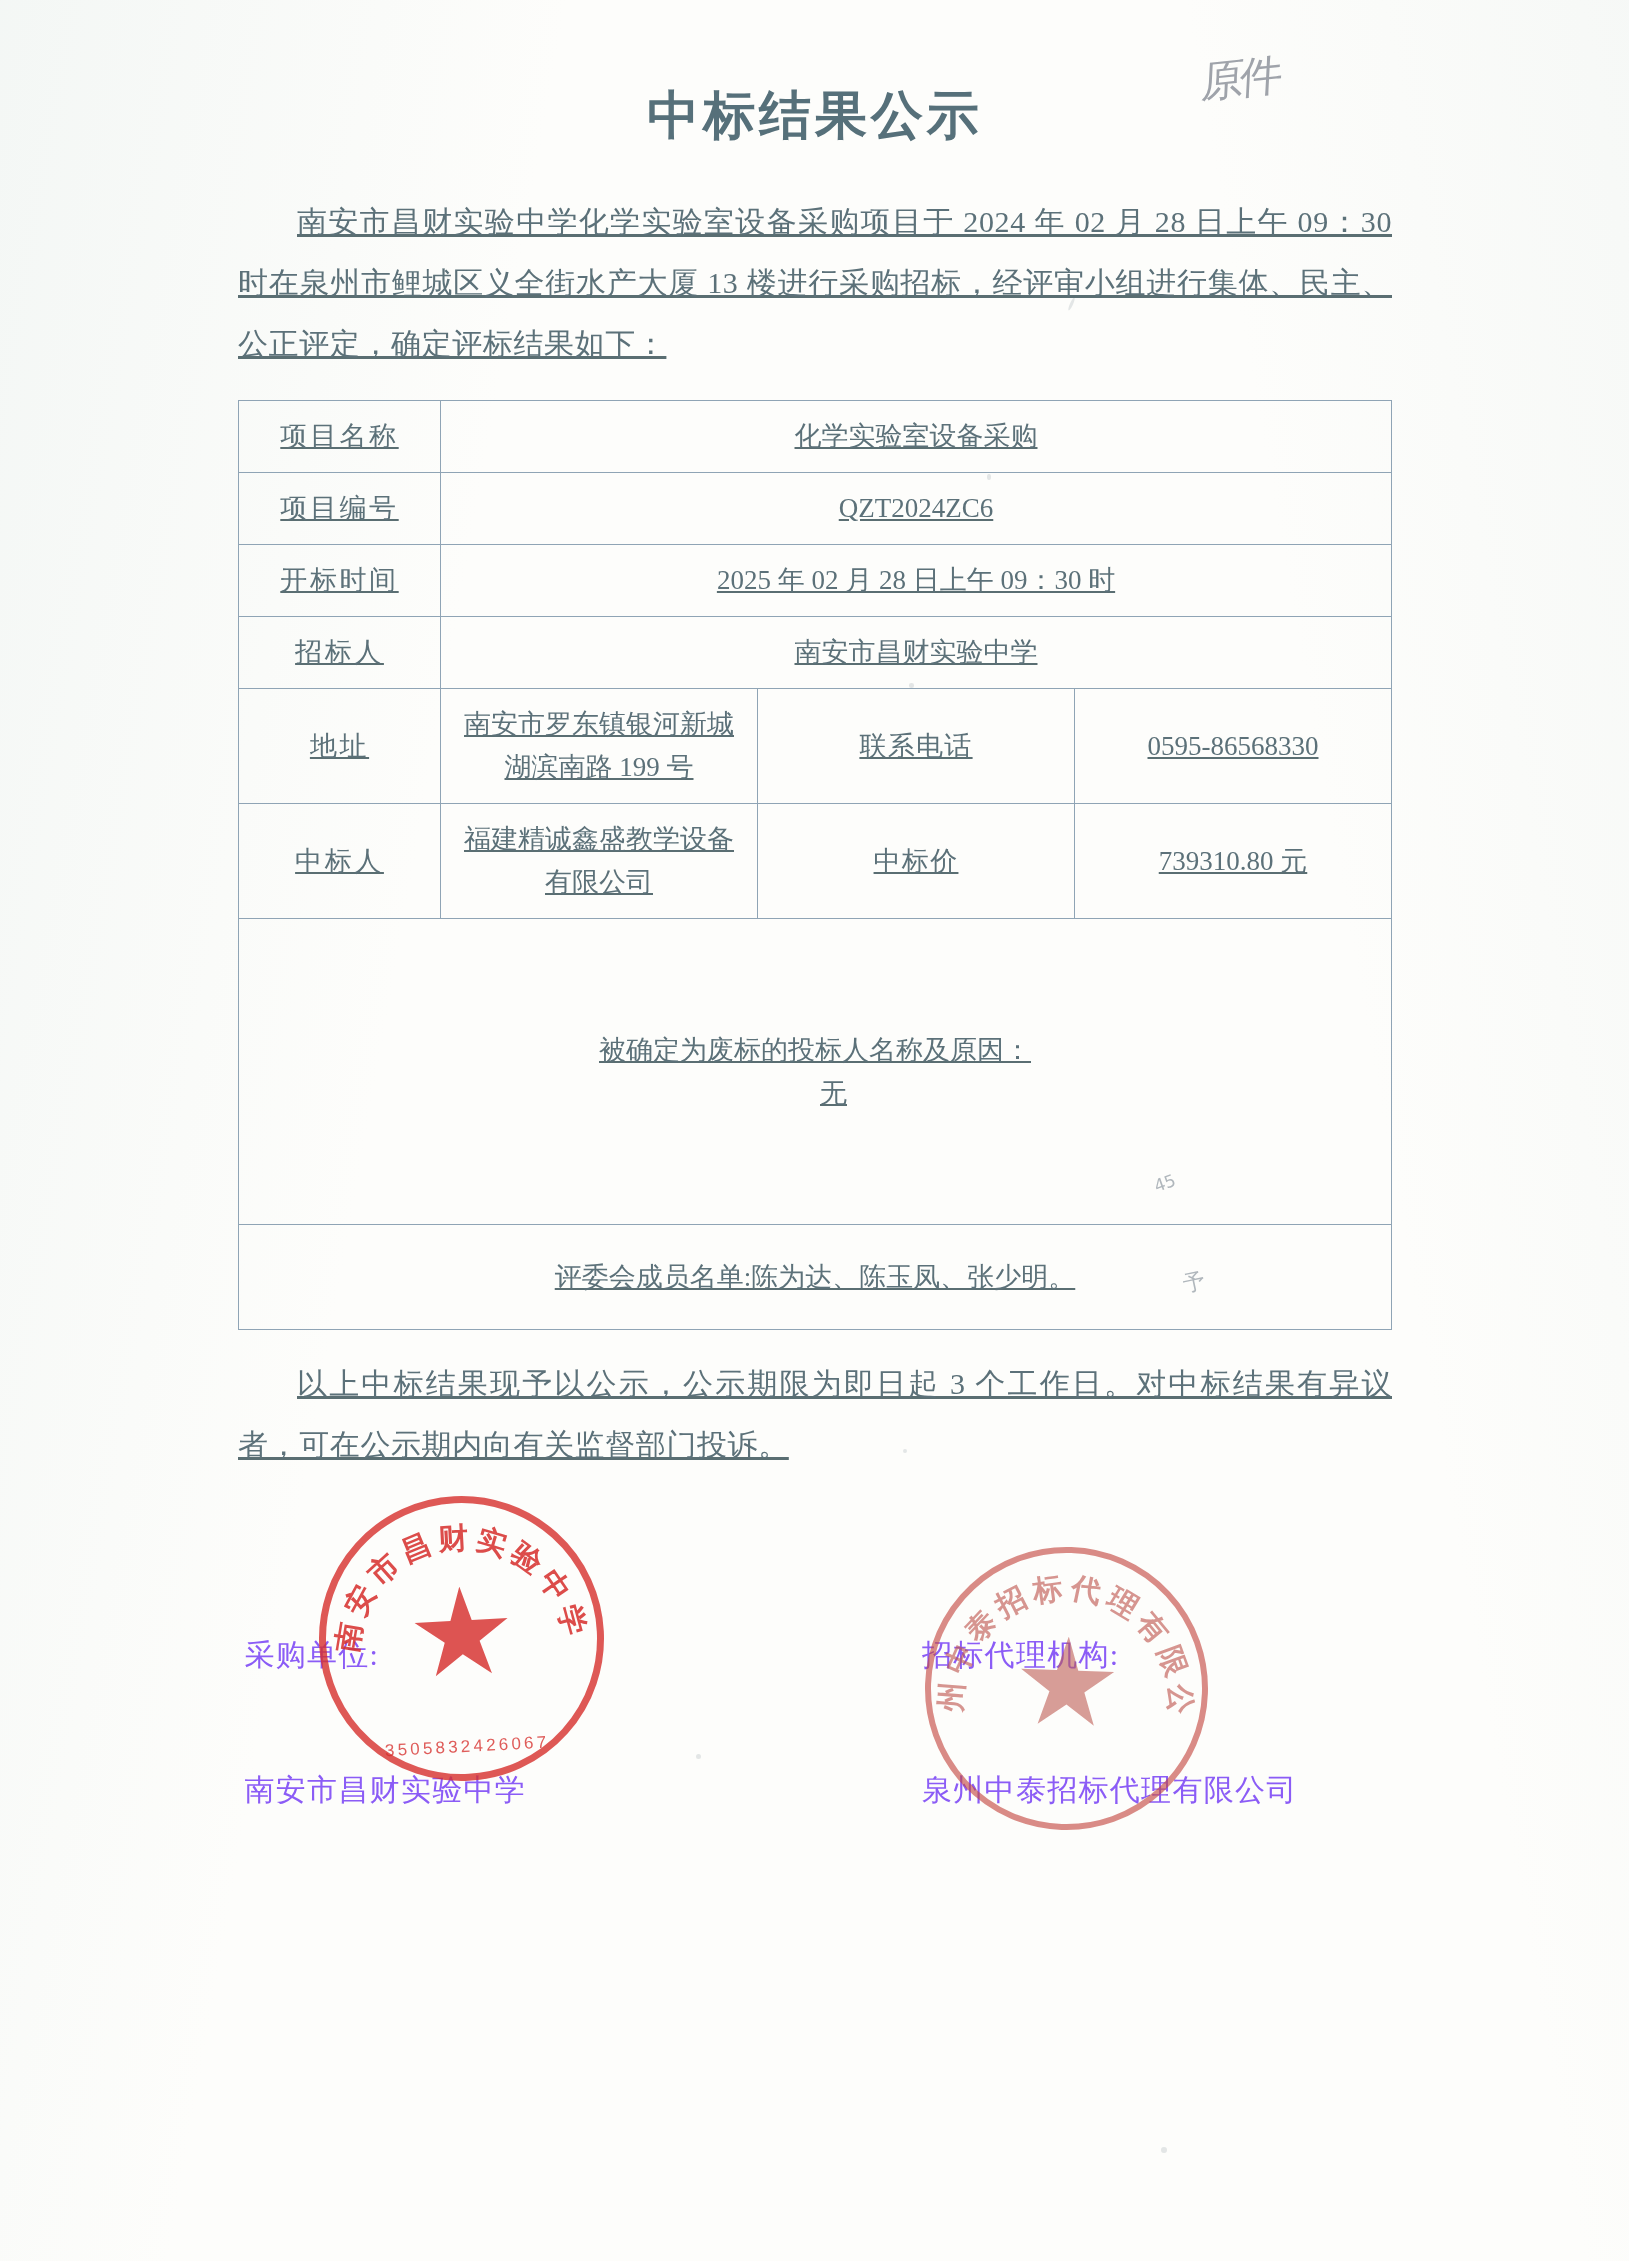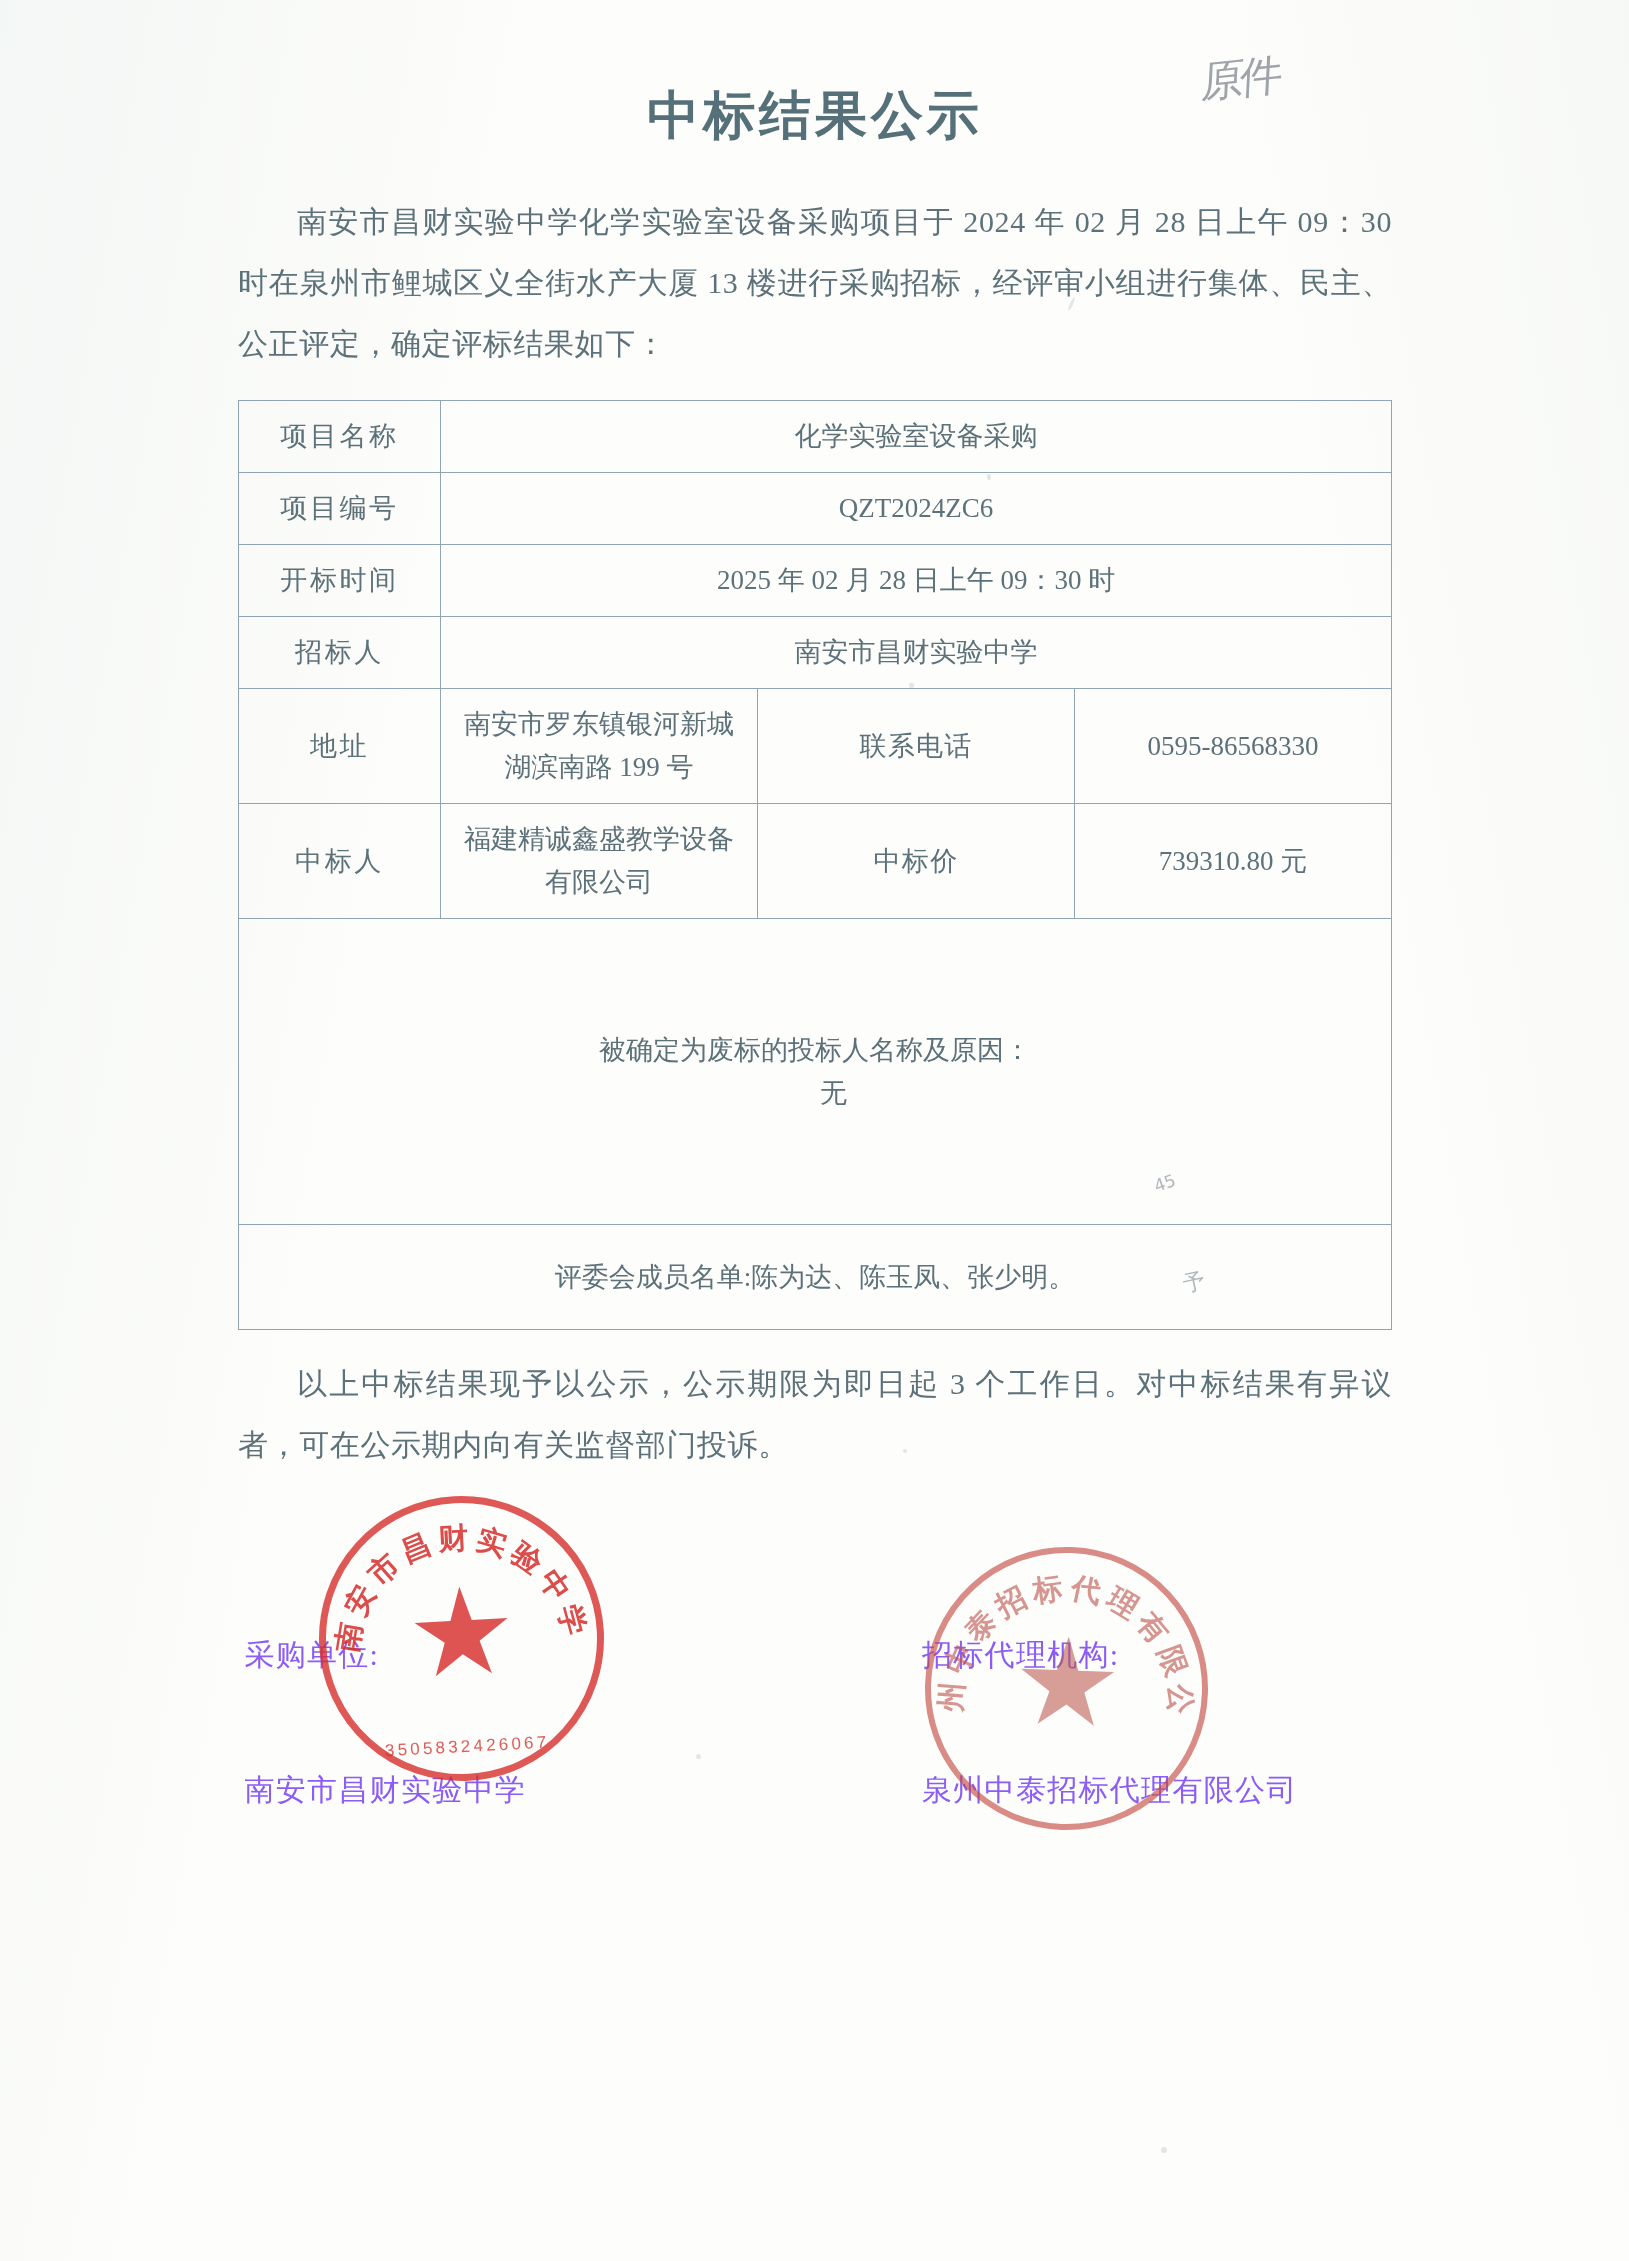--- a/index.html
+++ b/index.html
@@ -58,20 +58,21 @@
     margin: 0;
     padding-top: 81px;
     font-family: "Liberation Sans", "DejaVu Sans", sans-serif;
   }
 
   
   .body-wrap {
     margin: 0 auto;
     width: 1154px;
     padding-top: 40px;
+    text-decoration: underline;
   }
   p.para {
     font-size: 30px;
     line-height: 61px;
     letter-spacing: 0.6px;
     text-align: justify;
     text-justify: inter-character;
     margin: 0;
     text-indent: 59px;
     color: #5c7179;

